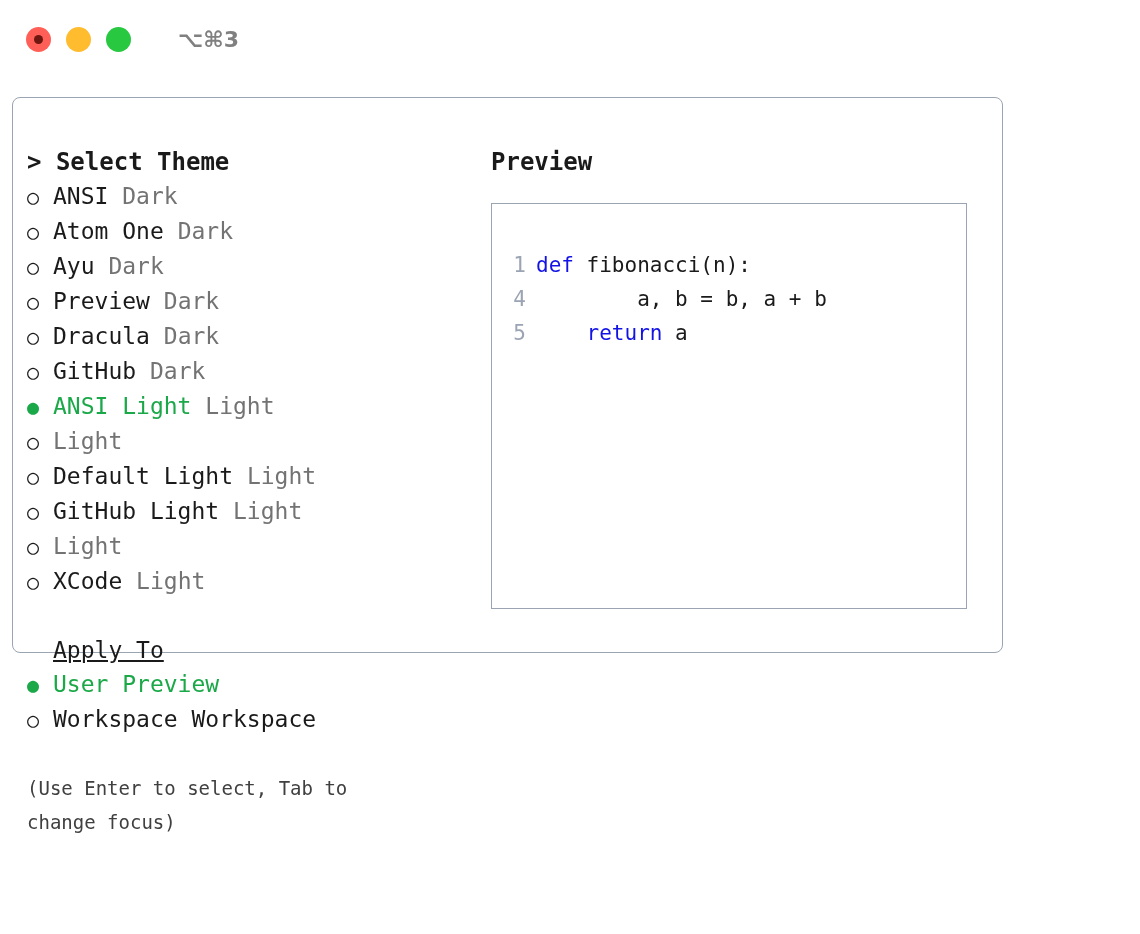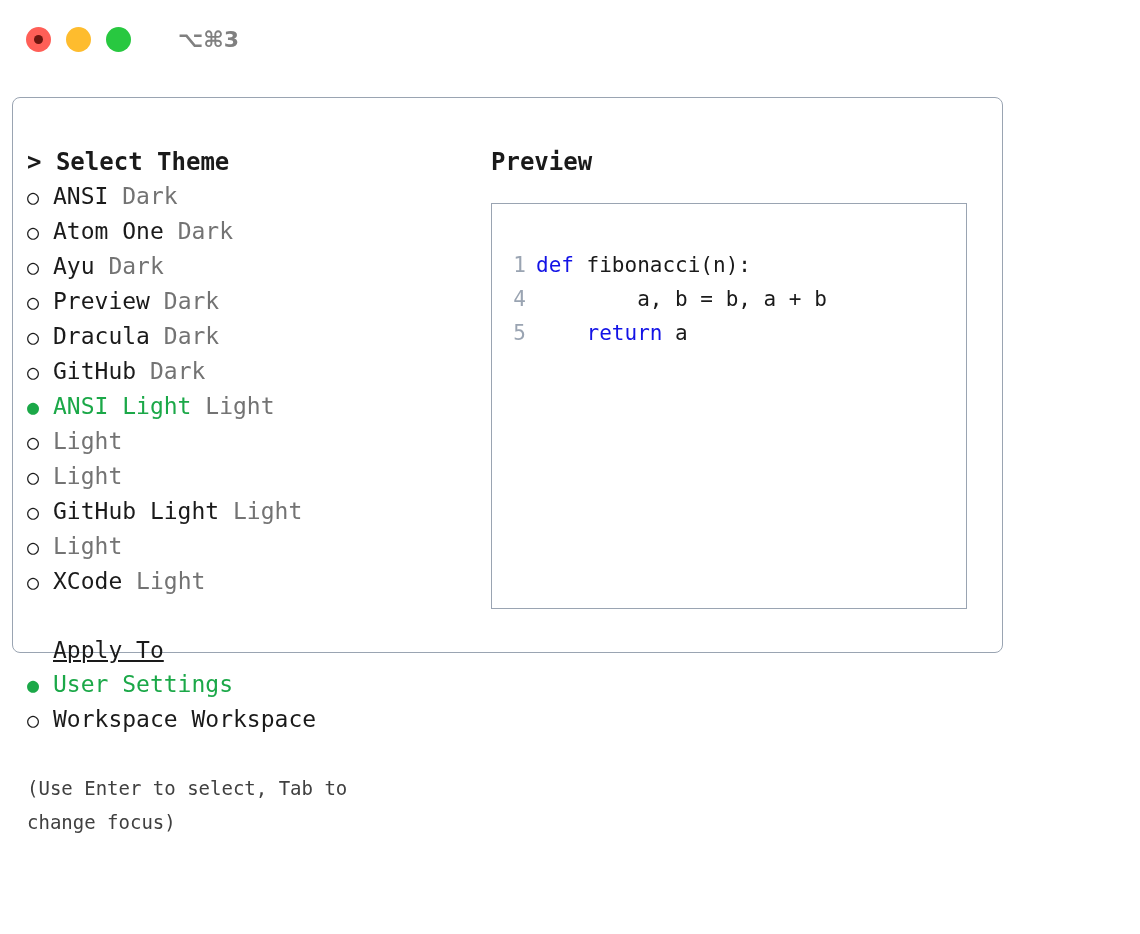--- a/index.html
+++ b/index.html
@@ -188,32 +188,32 @@
 
     <div id="theme-list">
         <div class="row"><span class="marker">○</span><span class="label">ANSI </span><span class="variant">Dark</span></div>
         <div class="row"><span class="marker">○</span><span class="label">Atom One </span><span class="variant">Dark</span></div>
         <div class="row"><span class="marker">○</span><span class="label">Ayu </span><span class="variant">Dark</span></div>
         <div class="row"><span class="marker">○</span><span class="label">Preview </span><span class="variant">Dark</span></div>
         <div class="row"><span class="marker">○</span><span class="label">Dracula </span><span class="variant">Dark</span></div>
         <div class="row"><span class="marker">○</span><span class="label">GitHub </span><span class="variant">Dark</span></div>
         <div class="row"><span class="marker sel">●</span><span class="label sel">ANSI Light </span><span class="variant">Light</span></div>
         <div class="row"><span class="marker">○</span><span class="variant">Light</span></div>
-        <div class="row"><span class="marker">○</span><span class="variant">Light</span></div>
+        <div class="row"><span class="marker">○</span><span class="label">Default Light </span><span class="variant">Light</span></div>
         <div class="row"><span class="marker">○</span><span class="label">GitHub Light </span><span class="variant">Light</span></div>
         <div class="row"><span class="marker">○</span><span class="variant">Light</span></div>
         <div class="row"><span class="marker">○</span><span class="label">XCode </span><span class="variant">Light</span></div>
       </div>
 
     <div class="spacer-md"></div>
 
     <div class="apply-head">Apply To</div>
 
     <div id="apply-list">
-        <div class="row"><span class="marker sel">●</span><span class="label sel">User Settings</span></div>
+        <div class="row"><span class="marker sel">●</span><span class="label sel">User Preview</span></div>
         <div class="row"><span class="marker">○</span><span class="label">Workspace Workspace</span></div>
       </div>
 
     <div id="help">(Use Enter to select, Tab to change focus)</div>
   </div>
 
   <div id="right-col">
     <div id="preview-title">Preview</div>
     <div id="preview-box">
       <div id="code-block">

